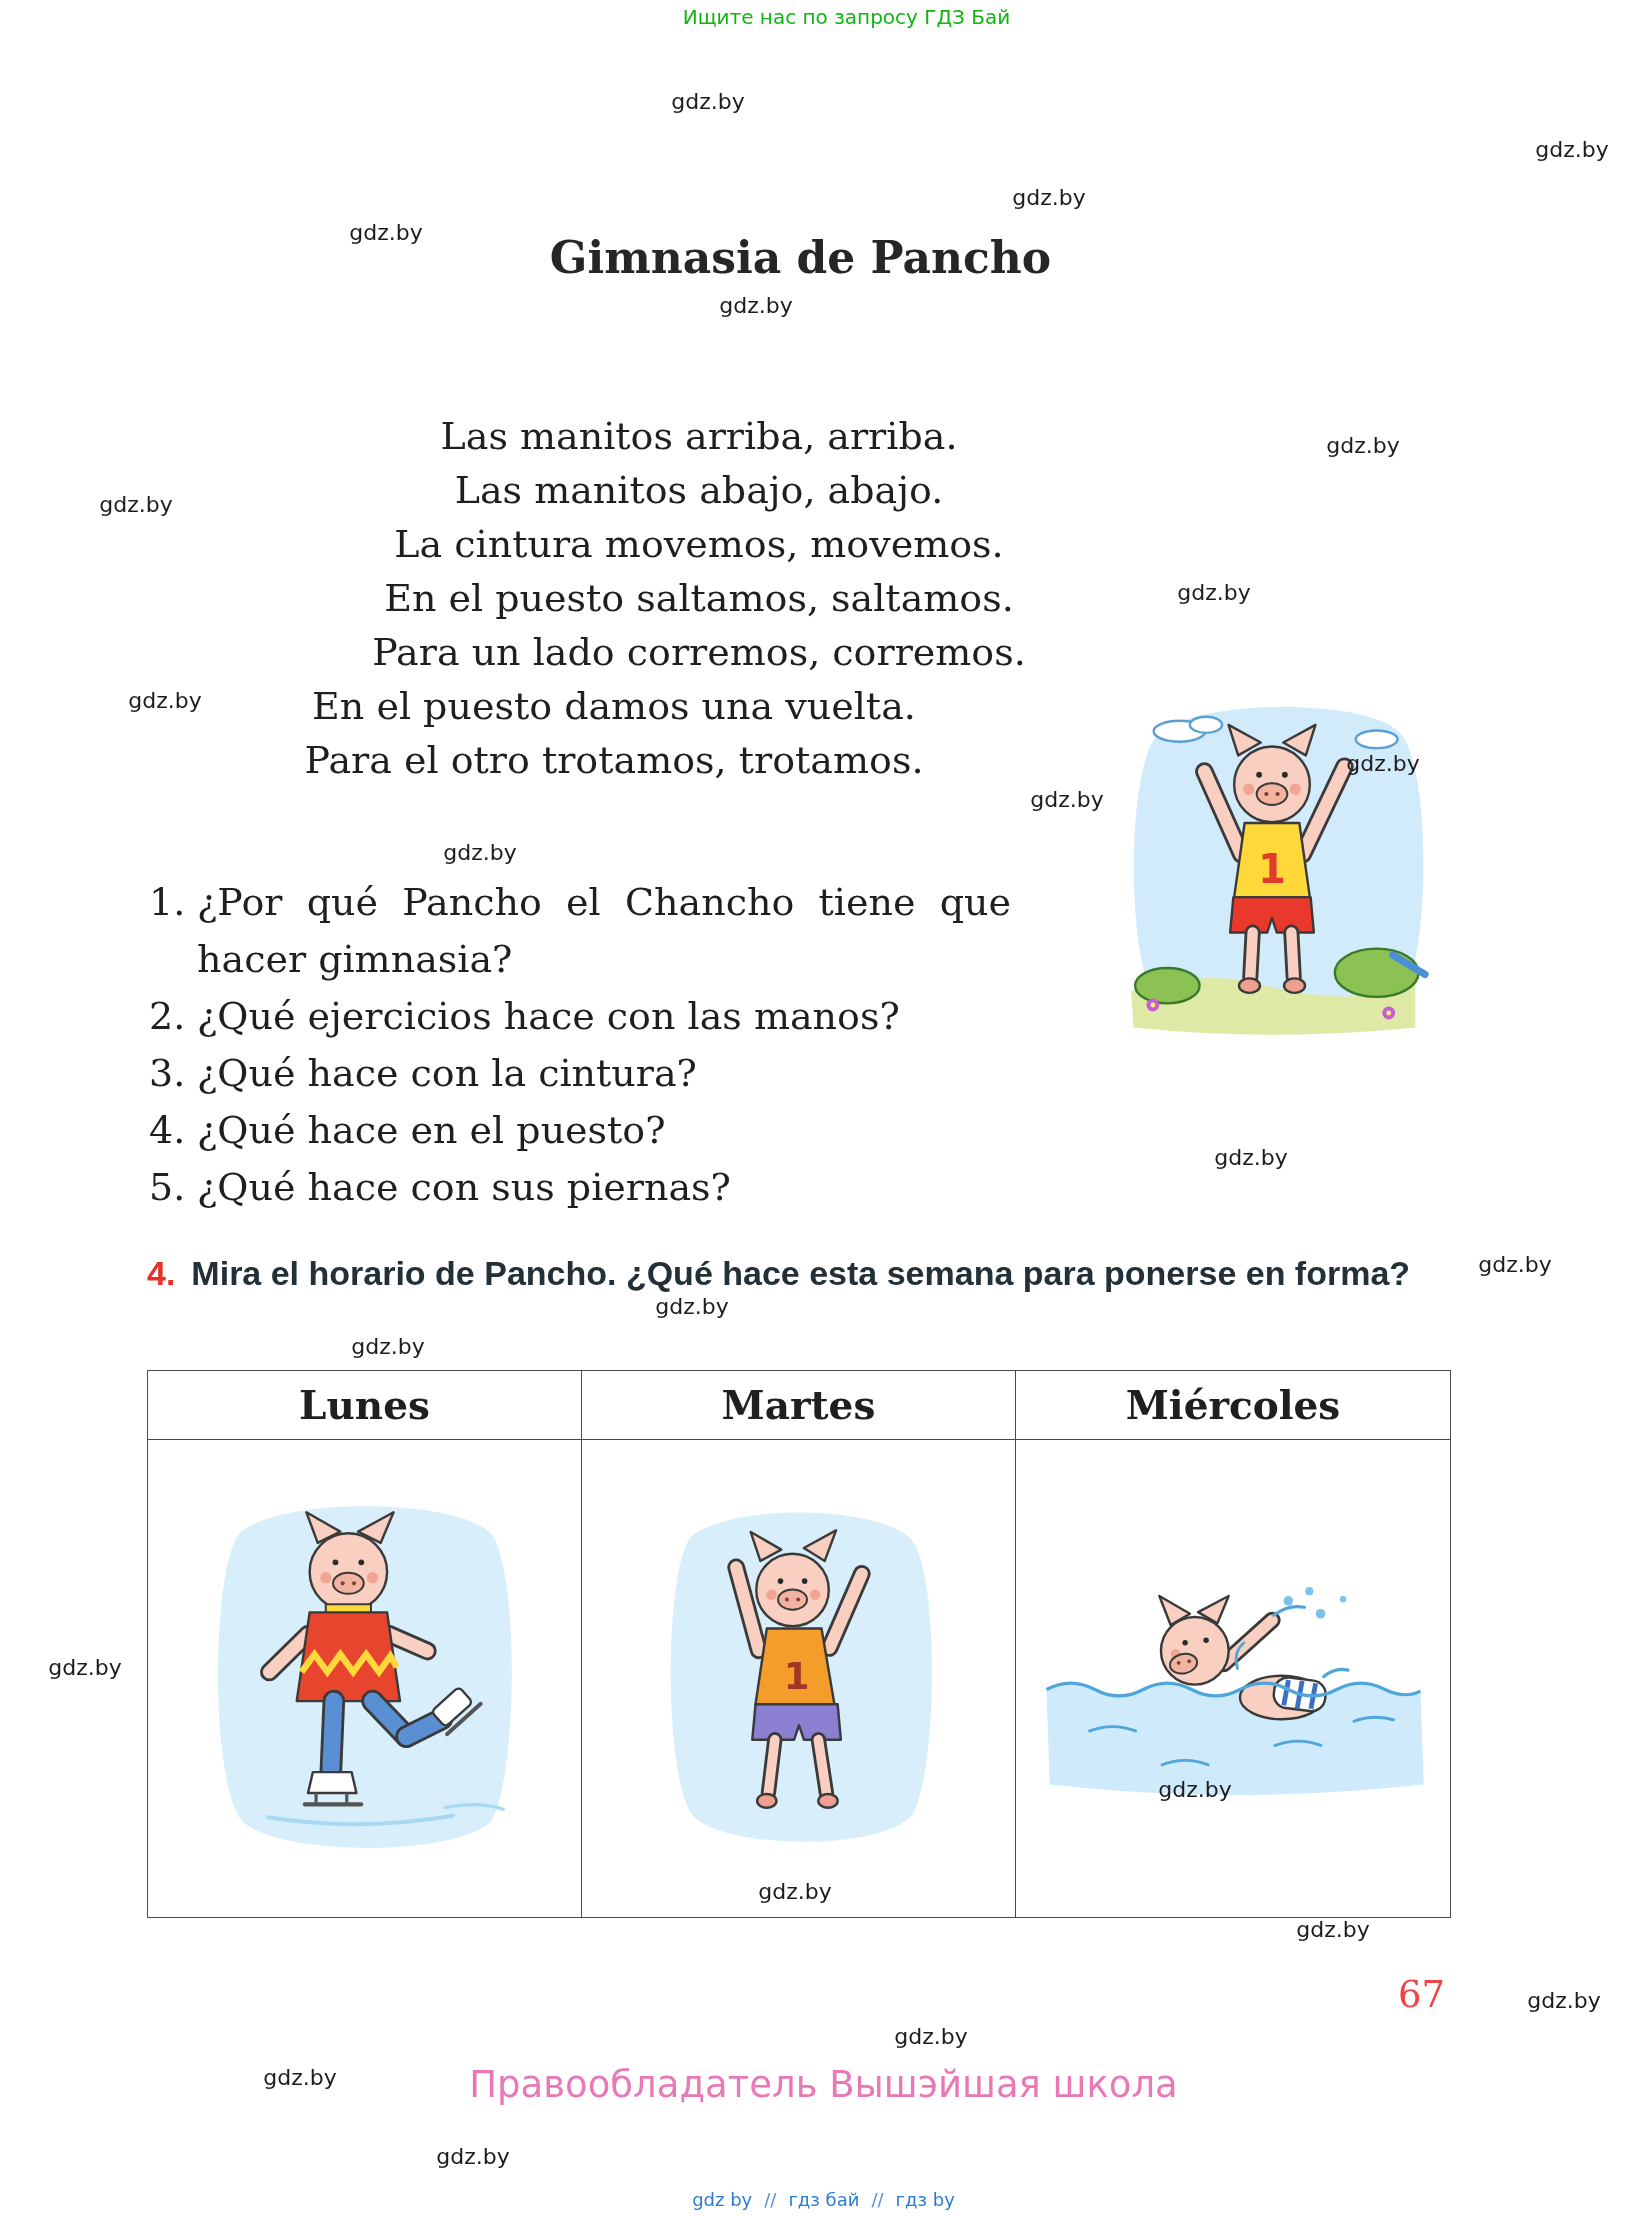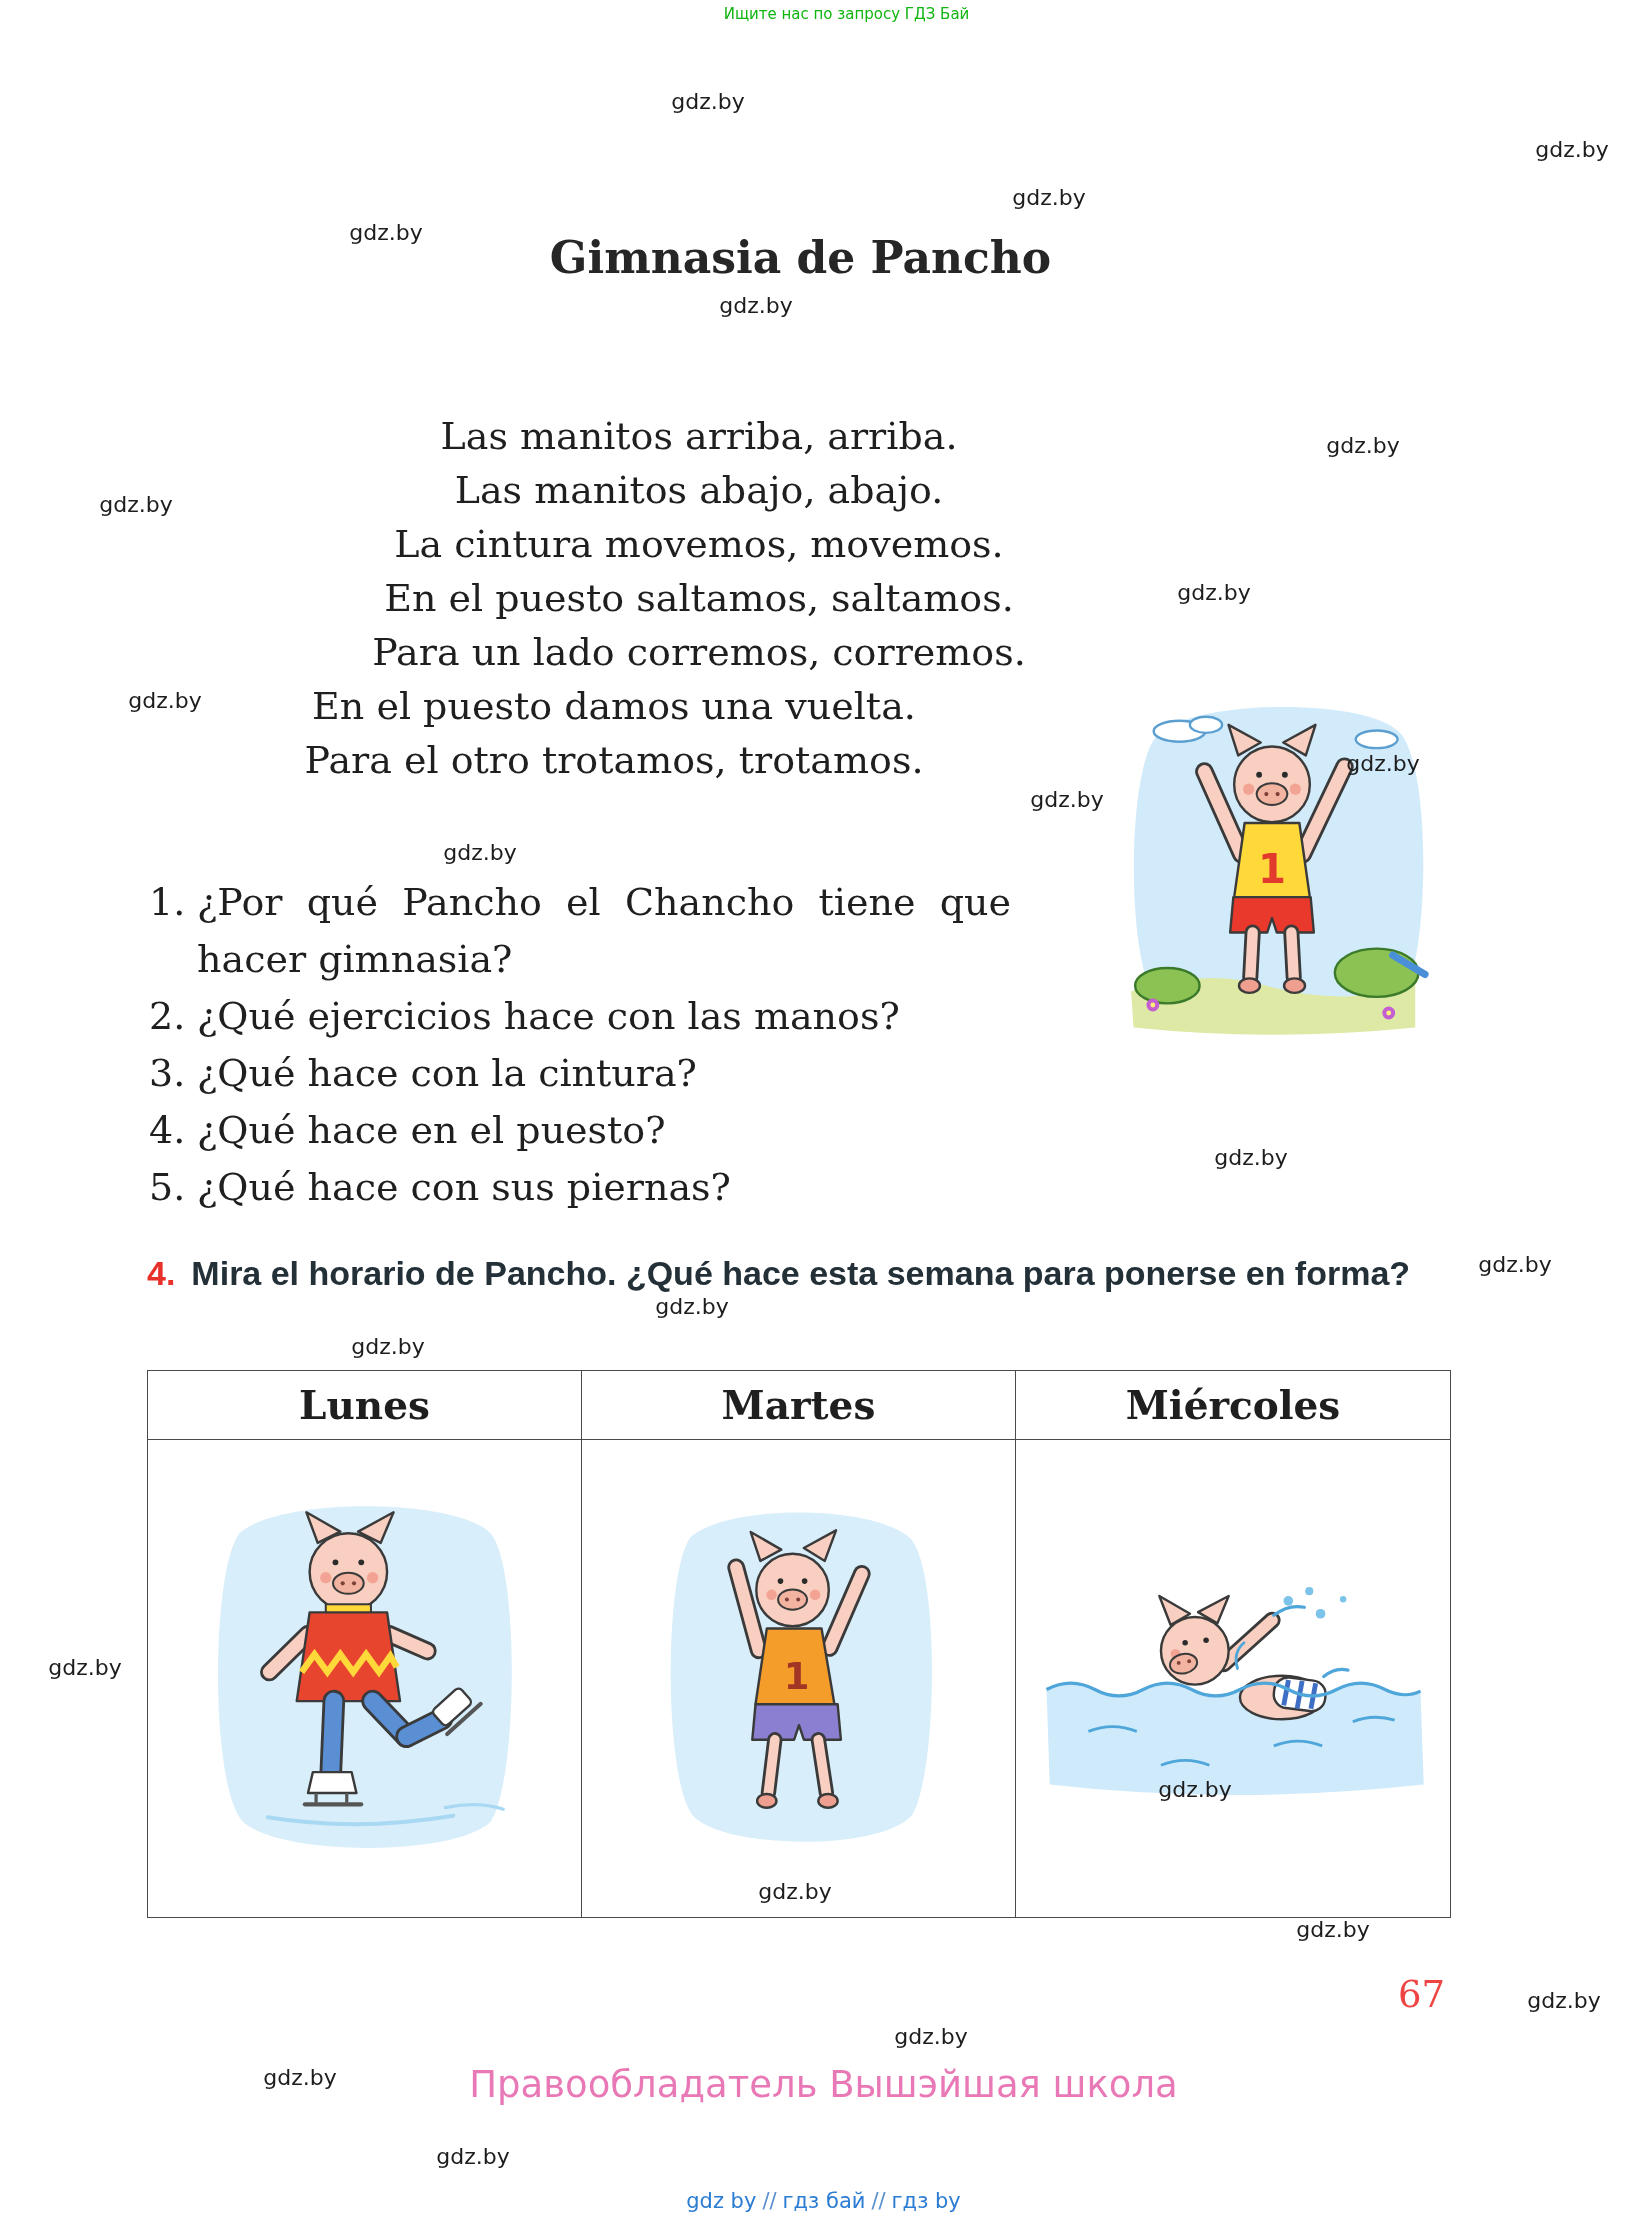--- a/index.html
+++ b/index.html
@@ -7,21 +7,21 @@
         font-family:"DejaVu Serif", serif;color:#1f1f1f;}
 
   
   .pink-corner{position:absolute;top:0;right:0;width:669px;height:427px;z-index:0;
     clip-path:polygon(0 0,100% 0,100% 100%);
     background:linear-gradient(to bottom left,
       #e8639f 0%, #ee84b4 22%, #f3a8ca 45%, rgba(streak,0,0,0) 0%,
       rgba(247,205,225,0.6) 68%, rgba(252,235,244,0.25) 82%, rgba(255,255,255,0) 95%);}
 
   .banner{position:absolute;left:484px;top:4.8px;width:725px;text-align:center;z-index:4;
-    font-family:"DejaVu Sans", sans-serif;font-size:15px;color:#10b510;}
+    font-family:"DejaVu Sans", sans-serif;font-size:20px;color:#10b510;}
 
   .wm{position:absolute;transform:translate(-50%,-50%);z-index:10;white-space:nowrap;
     font-family:"DejaVu Sans", sans-serif;font-size:22px;color:#1d1d1d;}
 
   .title{position:absolute;left:0;top:232px;width:1601px;margin:0;text-align:center;z-index:2;
     font-size:44px;font-weight:bold;color:#262626;}
 
   .poem{position:absolute;z-index:2;}
   .poem .poem-line{text-align:center;font-size:38px;line-height:54px;white-space:nowrap;}
   .poem-a{left:0;top:301px;width:1601px;}
@@ -45,22 +45,22 @@
   .th{display:flex;align-items:center;justify-content:center;
     font-size:39px;font-weight:bold;border-right:1.6px solid #4a4a4a;border-bottom:1.6px solid #4a4a4a;}
   .th:last-child{border-right:none;}
   .td{display:flex;align-items:center;justify-content:center;border-right:1.6px solid #4a4a4a;}
   .td:last-child{border-right:none;}
 
   .page-number{position:absolute;left:1398px;top:1973px;font-size:37px;color:#ef4444;z-index:2;}
   .copyright{position:absolute;left:0;top:2063px;width:1647px;text-align:center;z-index:2;
     font-family:"DejaVu Sans", sans-serif;font-size:37px;color:#e879b6;}
   .footer-links{position:absolute;left:0;top:2189px;width:1647px;z-index:2;
-    display:flex;justify-content:center;gap:6px;
-    font-family:"DejaVu Sans", sans-serif;font-size:21px;color:#2b7cd3;}
+    display:flex;justify-content:center;gap:12px;
+    font-family:"DejaVu Sans", sans-serif;font-size:18px;color:#2b7cd3;}
   .flink{color:#2b7cd3;text-decoration:none;cursor:pointer;}
   .fsep{color:#5a8fd0;}
 </style>
 </head>
 <body>
 
 <div class="page">
 
   <div class="pink-corner"></div>
 

